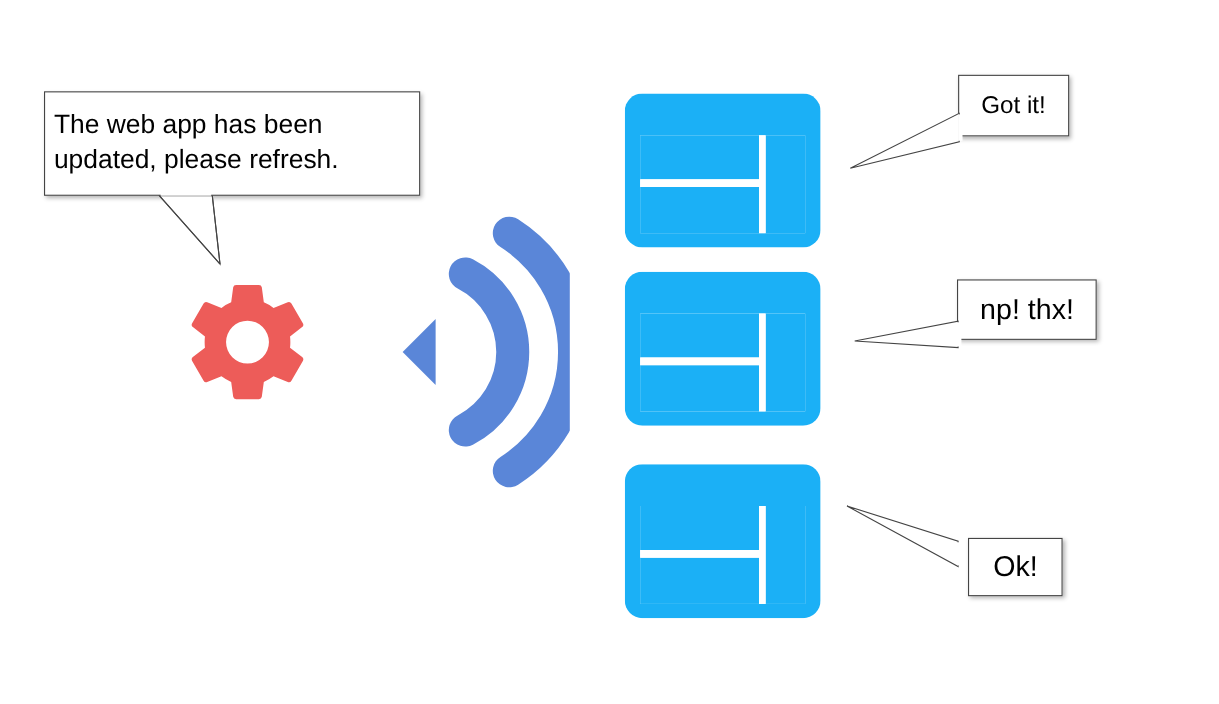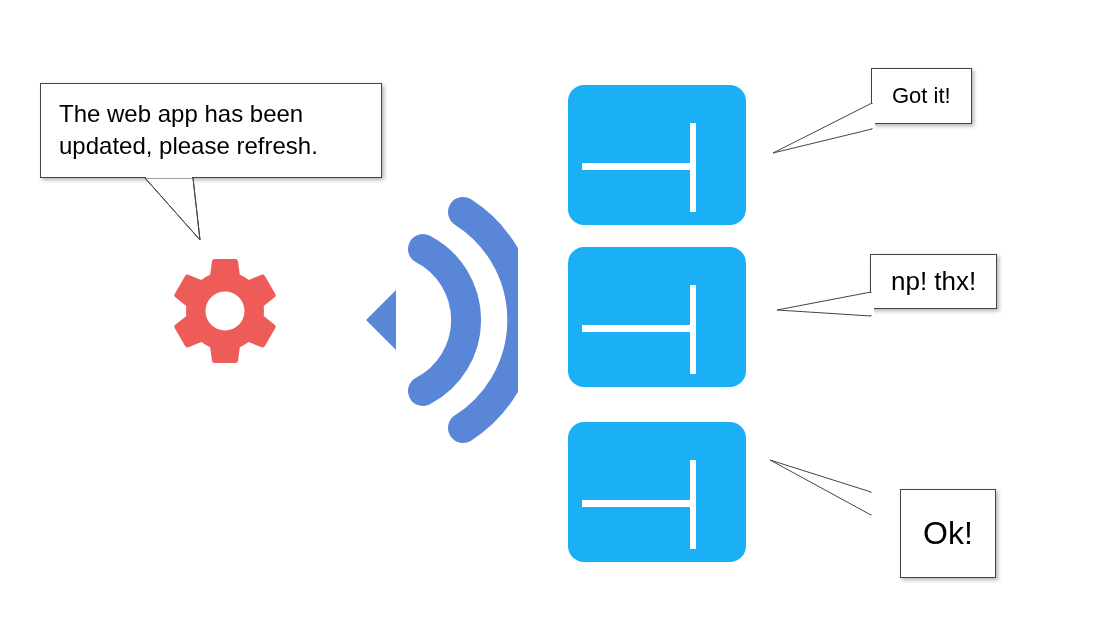--- a/index.html
+++ b/index.html
@@ -11,21 +11,21 @@
     font-family: Arial, Helvetica, sans-serif;
     color: #000;
     overflow: hidden;
   }
   .abs { position: absolute; }
 
   
   .bubble {
     background: #fff;
     border: 1px solid #444;
-    padding: 14px 18px;
+    padding: 14px 8px;
     font-size: 24px;
     line-height: 1.35;
     box-shadow: 2px 2px 4px rgba(0,0,0,0.3);
     position: absolute;
   }
 
   
 </style>
 </head>
 <body>
@@ -94,19 +94,19 @@
 <svg class="abs" style="left:568px; top:422px;" width="178" height="140" viewBox="0 0 178 140">
   <rect x="0" y="0" width="178" height="140" rx="16" fill="#1bb0f6"></rect>
   <rect x="14" y="38" width="150" height="89" fill="#fff"></rect>
   <rect x="14" y="38" width="108" height="40" fill="#1bb0f6"></rect>
   <rect x="14" y="85" width="108" height="42" fill="#1bb0f6"></rect>
   <rect x="128" y="38" width="36" height="89" fill="#1bb0f6"></rect>
   <rect x="14" y="78" width="108" height="7" fill="#fff"></rect>
   <rect x="122" y="38" width="6" height="89" fill="#fff"></rect>
 </svg>
 
-<div class="bubble abs" style="left:900px; top:489px; padding:22px 22px; font-size:32px;">
+<div class="bubble abs" style="left:880px; top:489px; padding:8px 22px; font-size:26px;">
   <span>Ok!</span>
 </div>
 <svg class="abs" style="left:770px; top:460px; overflow:visible;" width="102" height="60">
   <polygon points="0,0 101,32 101,55" fill="#fff" stroke="#444" stroke-width="1"></polygon>
   <rect x="100" y="33" width="4" height="21" fill="#fff"></rect>
 </svg>
 
 </body></html>

